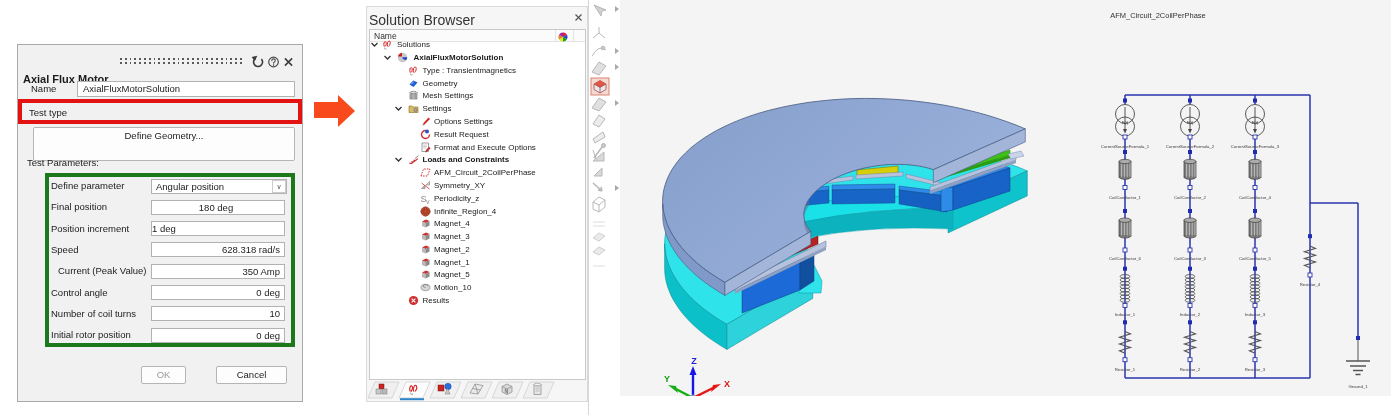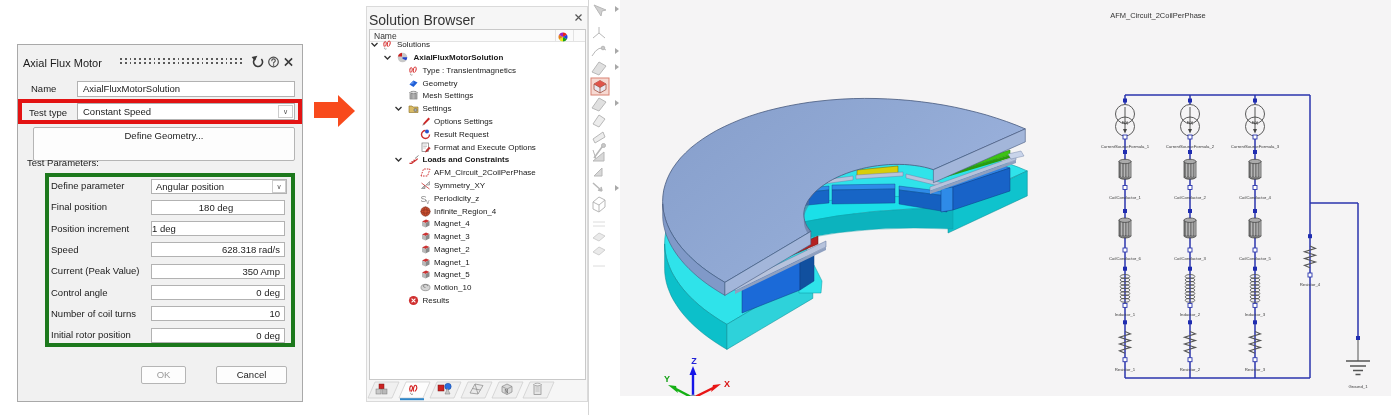--- a/index.html
+++ b/index.html
@@ -20,58 +20,55 @@
 .ticon{position:absolute;width:11px;height:11px}
 .tarr{position:absolute;top:3px;width:7px;height:5px}
 
 #vp{left:620px;top:0;width:771px;height:396px;background:#f5f4f5}
 #tbar{left:588px;top:0;width:32px;height:415px;background:#fff;border-left:1px solid #d5d5d5}
 </style>
 </head>
 <body>
 
 <div id="dlg" class="abs">
-  <div class="lbl" style="left:5px;top:12px;font-size:11px;font-weight:normal">Axial Flux Motor</div>
+  <div class="lbl" style="left:5px;top:28px;font-size:11px;font-weight:bold">Axial Flux Motor</div>
   <div class="abs" style="left:102px;top:13px;width:123px;height:2px;background-image:repeating-linear-gradient(to right,#5a5a5a 0 1.7px,transparent 1.7px 4.8px)"></div>
   <div class="abs" style="left:102px;top:17px;width:123px;height:2px;background-image:repeating-linear-gradient(to right,#5a5a5a 0 1.7px,transparent 1.7px 4.8px)"></div>
   <svg class="abs" style="left:228px;top:6px" width="56" height="18" viewBox="0 0 56 18">
     <g transform="translate(12,11)">
       <path d="M 3.4 -3.0 A 4.5 4.5 0 1 1 -2.6 -3.6" fill="none" stroke="#3a3a3a" stroke-width="1.6"></path>
       <polygon points="-6.4,-5.0 -0.6,-6.2 -3.2,-1.0" fill="#3a3a3a"></polygon>
     </g>
     <g transform="translate(27.5,11)">
       <circle cx="0" cy="0" r="4.8" fill="none" stroke="#4a4a4a" stroke-width="1.2"></circle>
       <path d="M-1.7,-1.3 Q-1.7,-3.1 0,-3.1 Q1.8,-3.1 1.8,-1.5 Q1.8,-0.4 0.6,0.2 Q0.1,0.5 0.1,1.3" fill="none" stroke="#4a4a4a" stroke-width="1.1" stroke-linecap="round"></path>
       <circle cx="0.1" cy="3.1" r="0.8" fill="#4a4a4a"></circle>
     </g>
     <g transform="translate(42.5,11)">
       <path d="M-3.6 -3.6 L3.6 3.6 M3.6 -3.6 L-3.6 3.6" stroke="#3a3a3a" stroke-width="1.5"></path>
     </g>
   </svg>
   <div class="lbl" style="left:13px;top:38px">Name</div>
   <div class="fld" style="left:59px;top:36px;width:218px;height:16px;padding-left:5px">AxialFluxMotorSolution</div>
   <div class="abs" style="left:0px;top:54px;width:284px;height:25px;border:4px solid #e31313"></div>
   <div class="lbl" style="left:11px;top:62px">Test type</div>
-  <div class="fld" style="left:59px;top:58px;width:218px;height:17px;padding-left:5px;line-height:15px">Constant Speed
-    <span style="position:absolute;right:1px;top:1px;width:15px;height:13px;border:1px solid #ccc;text-align:center;font-size:7px;color:#555;line-height:12px">∨</span>
-  </div>
   <div class="btn" style="left:15px;top:82px;width:262px;height:34px;line-height:16px">Define Geometry...</div>
   <div class="lbl" style="left:9px;top:112px">Test Parameters:</div>
   <div class="abs" style="left:27px;top:128px;width:250px;height:174px;border:4px solid #1c781c"></div>
   <div class="lbl" style="left:33px;top:135px">Define parameter</div>
   <div class="fld" style="left:133px;top:133.5px;width:136px;height:15px;padding-left:4px;line-height:13px">Angular position
     <span style="position:absolute;right:0px;top:0px;width:14px;height:13px;border:1px solid #ccc;text-align:center;font-size:7px;color:#555;line-height:12px">∨</span>
   </div>
   <div class="lbl" style="left:33px;top:156px">Final position</div>
   <div class="fld" style="left:133px;top:154.8px;width:134px;height:15px;padding-right:4px;line-height:13px;text-align:center">180 deg</div>
   <div class="lbl" style="left:33px;top:178px">Position increment</div>
   <div class="fld" style="left:133px;top:176.1px;width:134px;height:15px;padding-right:4px;line-height:13px;text-align:left">1 deg</div>
   <div class="lbl" style="left:33px;top:199px">Speed</div>
   <div class="fld" style="left:133px;top:197.4px;width:134px;height:15px;padding-right:4px;line-height:13px;text-align:right">628.318 rad/s</div>
-  <div class="lbl" style="left:33px;top:220px">Current (Peak Value)</div>
+  <div class="lbl" style="left:40px;top:220px">Current (Peak Value)</div>
   <div class="fld" style="left:133px;top:218.7px;width:134px;height:15px;padding-right:4px;line-height:13px;text-align:right">350 Amp</div>
   <div class="lbl" style="left:33px;top:242px">Control angle</div>
   <div class="fld" style="left:133px;top:240px;width:134px;height:15px;padding-right:4px;line-height:13px;text-align:right">0 deg</div>
   <div class="lbl" style="left:33px;top:263px">Number of coil turns</div>
   <div class="fld" style="left:133px;top:261.3px;width:134px;height:15px;padding-right:4px;line-height:13px;text-align:right">10</div>
   <div class="lbl" style="left:33px;top:284px">Initial rotor position</div>
   <div class="fld" style="left:133px;top:282.6px;width:134px;height:15px;padding-right:4px;line-height:13px;text-align:right">0 deg</div>
   <div class="btn" style="left:123px;top:321px;width:45px;height:18px;line-height:16px;color:#9a9a9a">OK</div>
   <div class="btn" style="left:198px;top:321px;width:71px;height:18px;line-height:16px">Cancel</div>
 </div>

